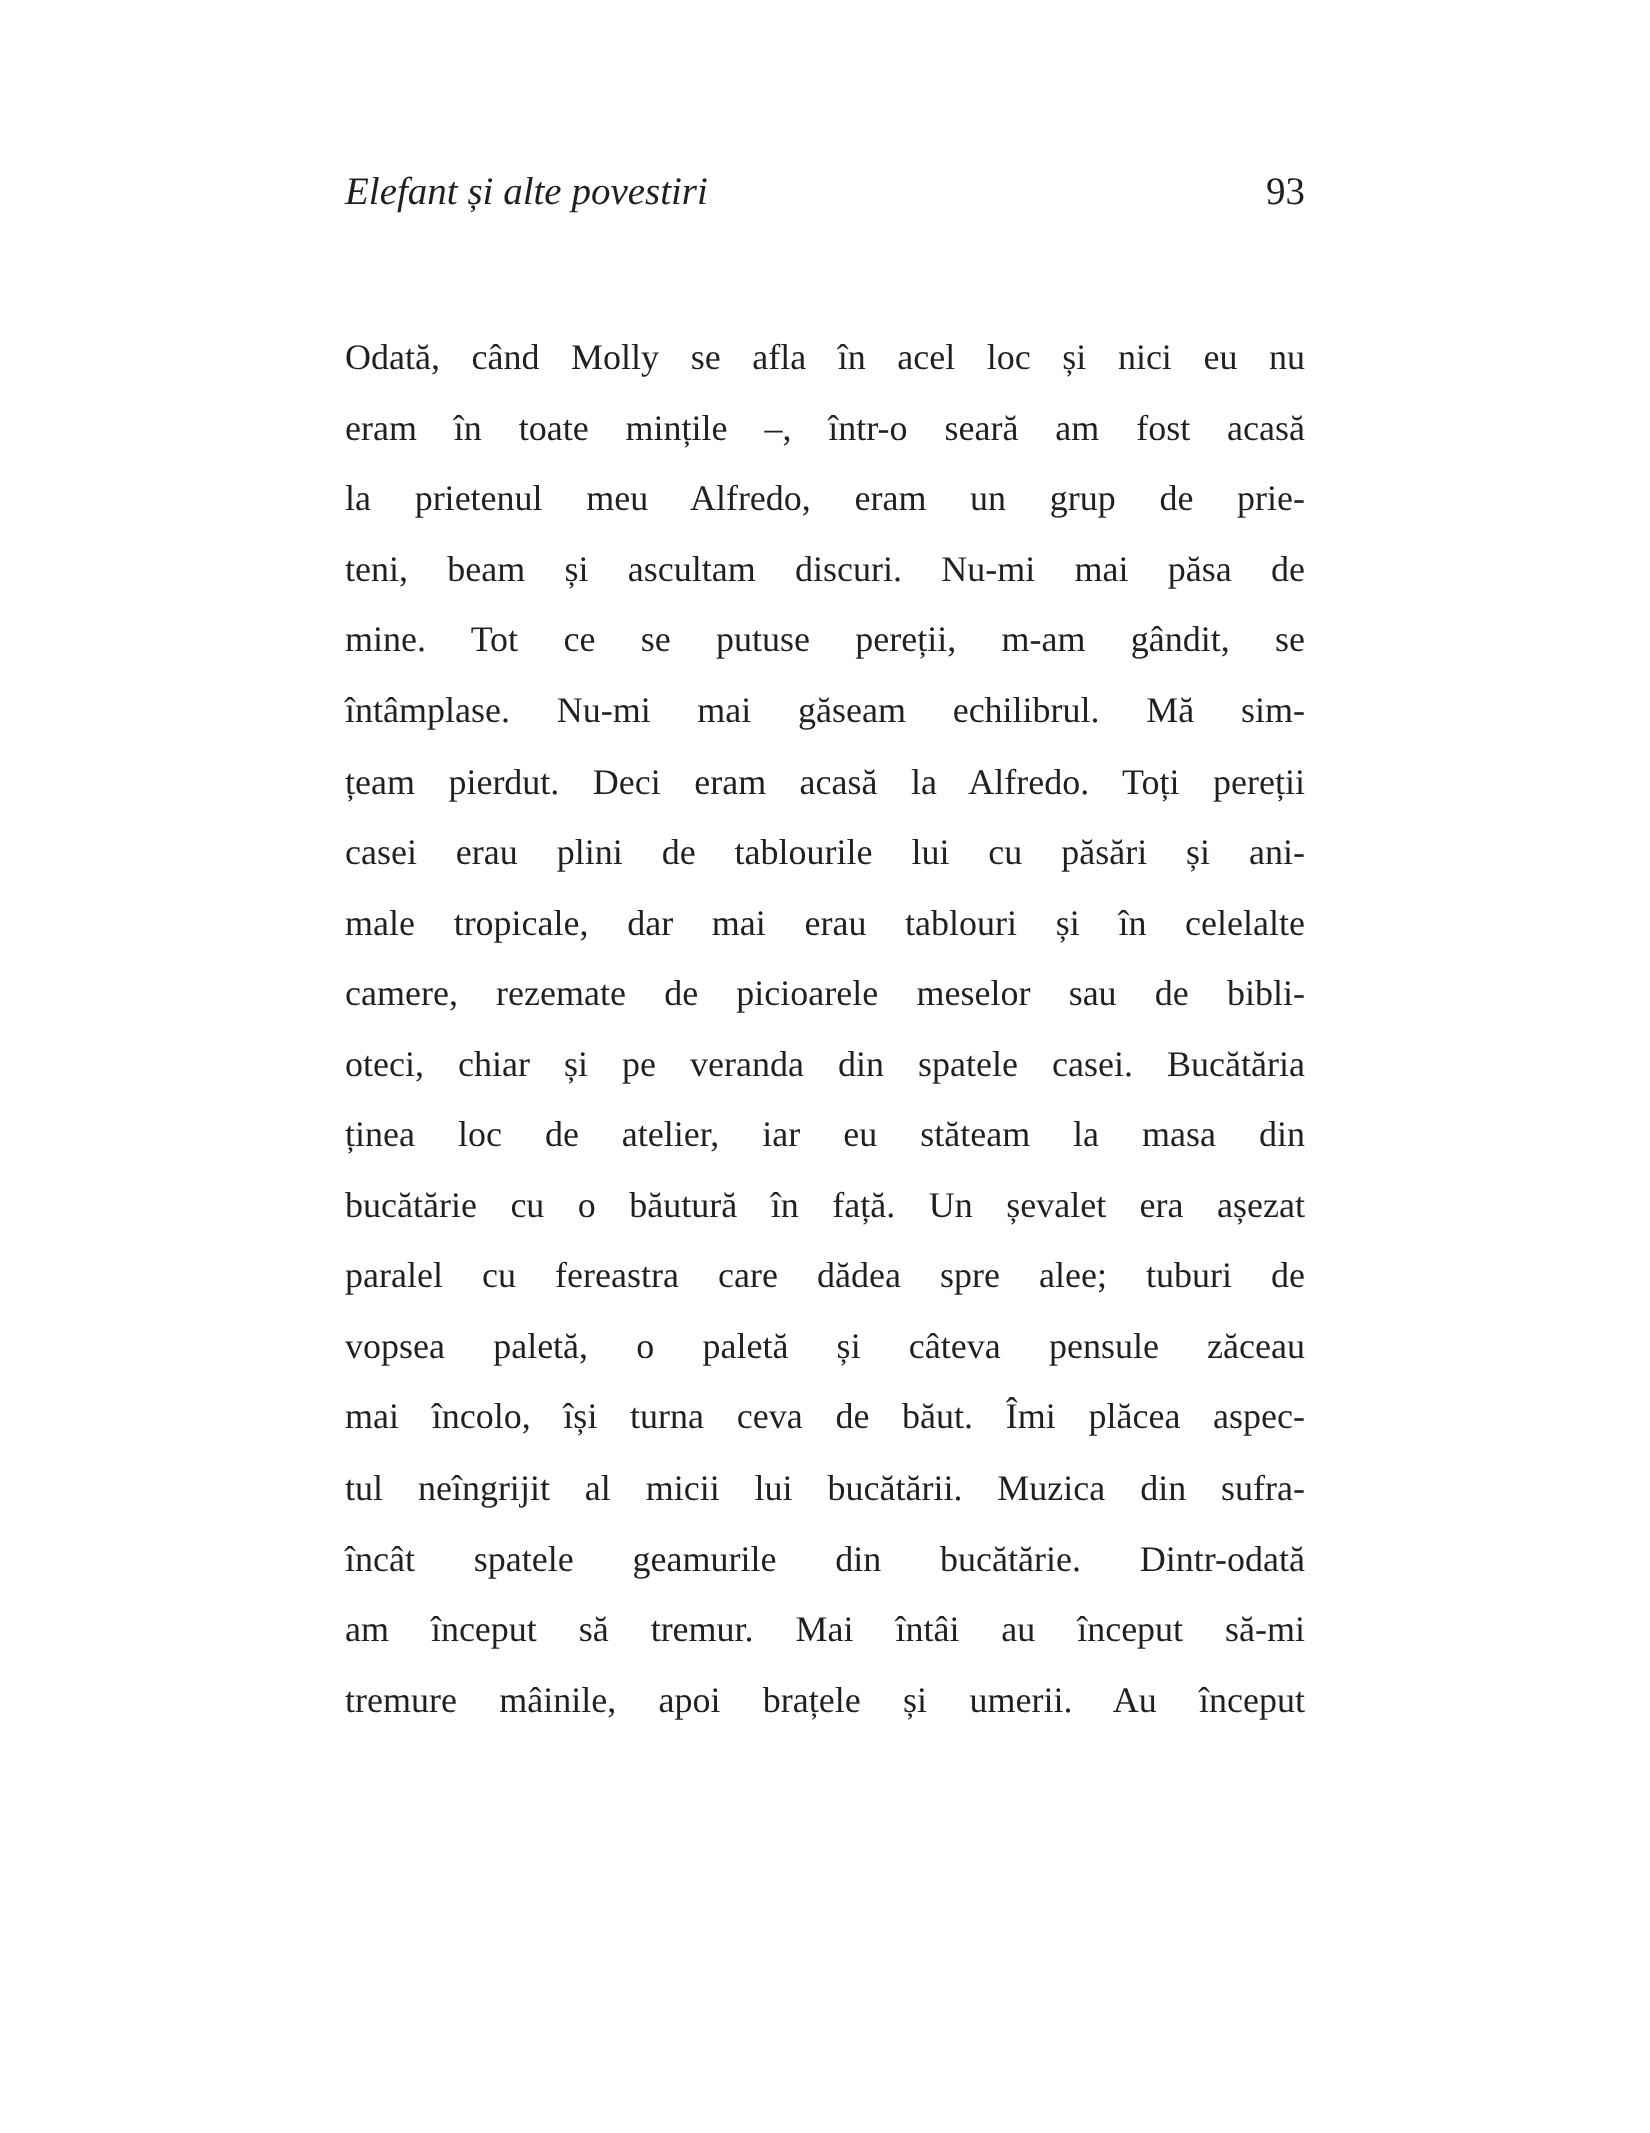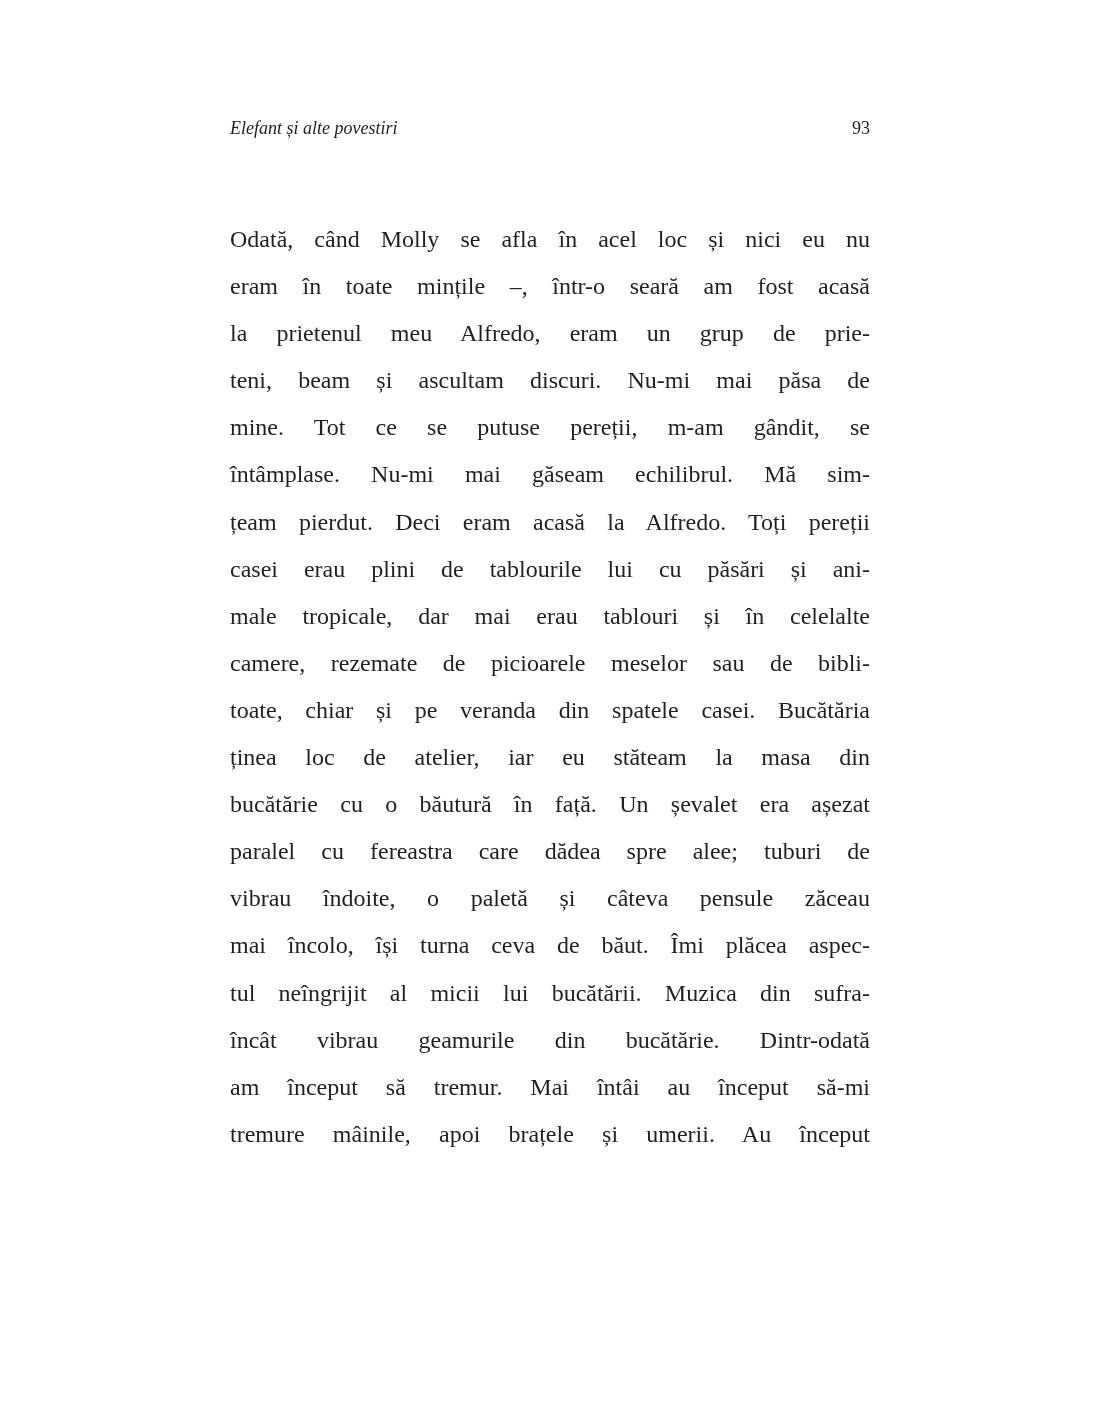--- a/index.html
+++ b/index.html
@@ -14,21 +14,21 @@
       overflow: hidden;
       color: #231f20;
     }
     .running-head {
       position: absolute;
       left: 230px;
       top: 108px;
       width: 640px;
       height: 40px;
       font-family: "Liberation Serif", "DejaVu Serif", serif;
-      font-size: 18px;
+      font-size: 26px;
       line-height: 40px;
     }
     .running-title {
       position: absolute;
       left: 0;
       top: 0;
       font-style: italic;
       white-space: nowrap;
     }
     .page-number {
@@ -66,23 +66,23 @@
   <span class="line">Odată, când Molly se afla în acel loc și nici eu nu</span>
   <span class="line">eram în toate mințile –, într-o seară am fost acasă</span>
   <span class="line">la prietenul meu Alfredo, eram un grup de prie-</span>
   <span class="line">teni, beam și ascultam discuri. Nu-mi mai păsa de</span>
   <span class="line">mine. Tot ce se putuse pereții, m-am gândit, se</span>
   <span class="line">întâmplase. Nu-mi mai găseam echilibrul. Mă sim-</span>
   <span class="line">țeam pierdut. Deci eram acasă la Alfredo. Toți pereții</span>
   <span class="line">casei erau plini de tablourile lui cu păsări și ani-</span>
   <span class="line">male tropicale, dar mai erau tablouri și în celelalte</span>
   <span class="line">camere, rezemate de picioarele meselor sau de bibli-</span>
-  <span class="line">toate, chiar și pe veranda din spatele casei. Bucătăria</span>
+  <span class="line">oteci, chiar și pe veranda din spatele casei. Bucătăria</span>
   <span class="line">ținea loc de atelier, iar eu stăteam la masa din</span>
   <span class="line">bucătărie cu o băutură în față. Un șevalet era așezat</span>
   <span class="line">paralel cu fereastra care dădea spre alee; tuburi de</span>
-  <span class="line">vibrau îndoite, o paletă și câteva pensule zăceau</span>
+  <span class="line">vopsea paletă, o paletă și câteva pensule zăceau</span>
   <span class="line">mai încolo, își turna ceva de băut. Îmi plăcea aspec-</span>
   <span class="line">tul neîngrijit al micii lui bucătării. Muzica din sufra-</span>
-  <span class="line">încât vibrau geamurile din bucătărie. Dintr-odată</span>
+  <span class="line">încât spatele geamurile din bucătărie. Dintr-odată</span>
   <span class="line">am început să tremur. Mai întâi au început să-mi</span>
   <span class="line">tremure mâinile, apoi brațele și umerii. Au început</span>
 </div>
 
 </body></html>

